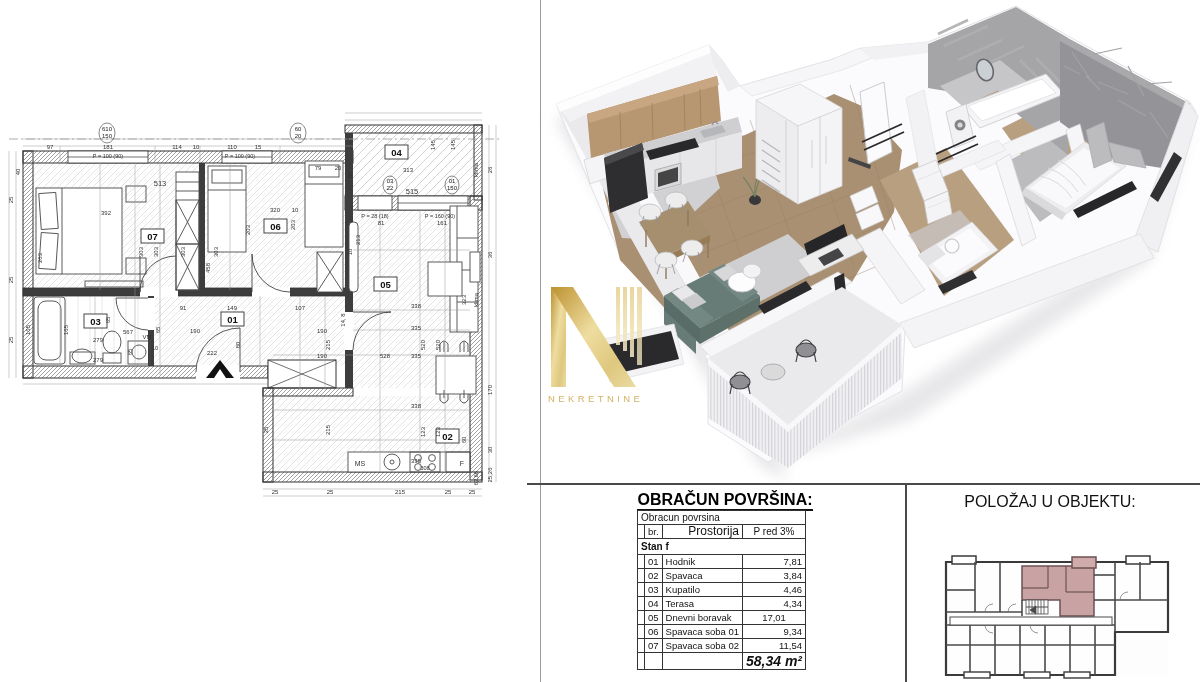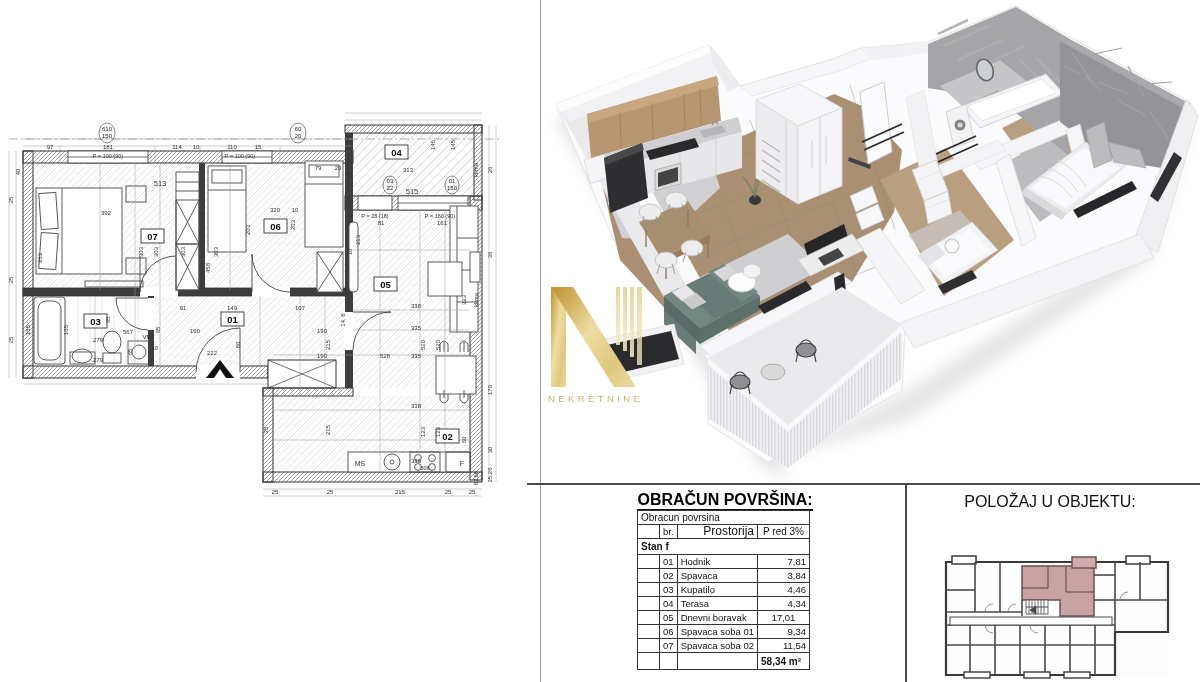--- a/index.html
+++ b/index.html
@@ -764,21 +764,21 @@
 </svg>
 
 <div class="abs" style="left:540px;top:0;width:1px;height:682px;background:#9a9a9a;"></div>
 
 <div class="abs" style="left:527px;top:483px;width:673px;height:2px;background:#4a4a4a;"></div>
 
 <div class="abs" style="left:905px;top:485px;width:2px;height:197px;background:#4a4a4a;"></div>
 
 <div class="abs" style="left:600px;top:491px;width:250px;text-align:center;font-size:16px;font-weight:bold;color:#000000;font-family:'Liberation Sans',sans-serif;"><span style="border-bottom:2px solid #111;padding-bottom:1px;">OBRAČUN POVRŠINA:</span></div>
 
-<table id="areatable" class="abs" style="left:637px;top:510px;width:173px;">
+<table id="areatable" class="abs" style="left:637px;top:510px;width:159px;">
 <colgroup>
         <col style="width:26px">
         <col style="width:17px">
         <col style="width:77px">
         <col style="width:53px">
       </colgroup>
 <tbody>
         <tr>
           <td colspan="4" style="font-size:10px;">Obracun povrsina</td>
         </tr>
@@ -830,21 +830,21 @@
 <tr>
           <td></td>
           <td>07</td>
           <td>Spavaca soba 02</td>
           <td style="text-align:right;">11,54</td>
         </tr>
 <tr>
           <td></td>
           <td></td>
           <td></td>
-          <td style="text-align:left;font-weight:bold;font-size:10px;height:16px;">58,34 m²</td>
+          <td style="text-align:left;font-weight:bold;font-size:14px;height:16px;font-style:italic;">58,34 m²</td>
         </tr>
 </tbody>
     </table>
 
 <div class="abs" style="left:925px;top:493px;width:250px;text-align:center;font-size:16px;color:#111;font-family:'Liberation Sans',sans-serif;">POLOŽAJ U OBJEKTU:</div>
 
 <svg class="abs" style="left:908px;top:485px" width="292" height="197" viewBox="908 485 292 197">
 <g stroke="#3a3a3a" stroke-width="2.2" fill="#ffffff">
 
 <polygon points="946,562 1115,562 1115,632 1168,632 1168,675 946,675" transform="translate(0,0)" fill="#fdfdfd" stroke-width="0"></polygon>

